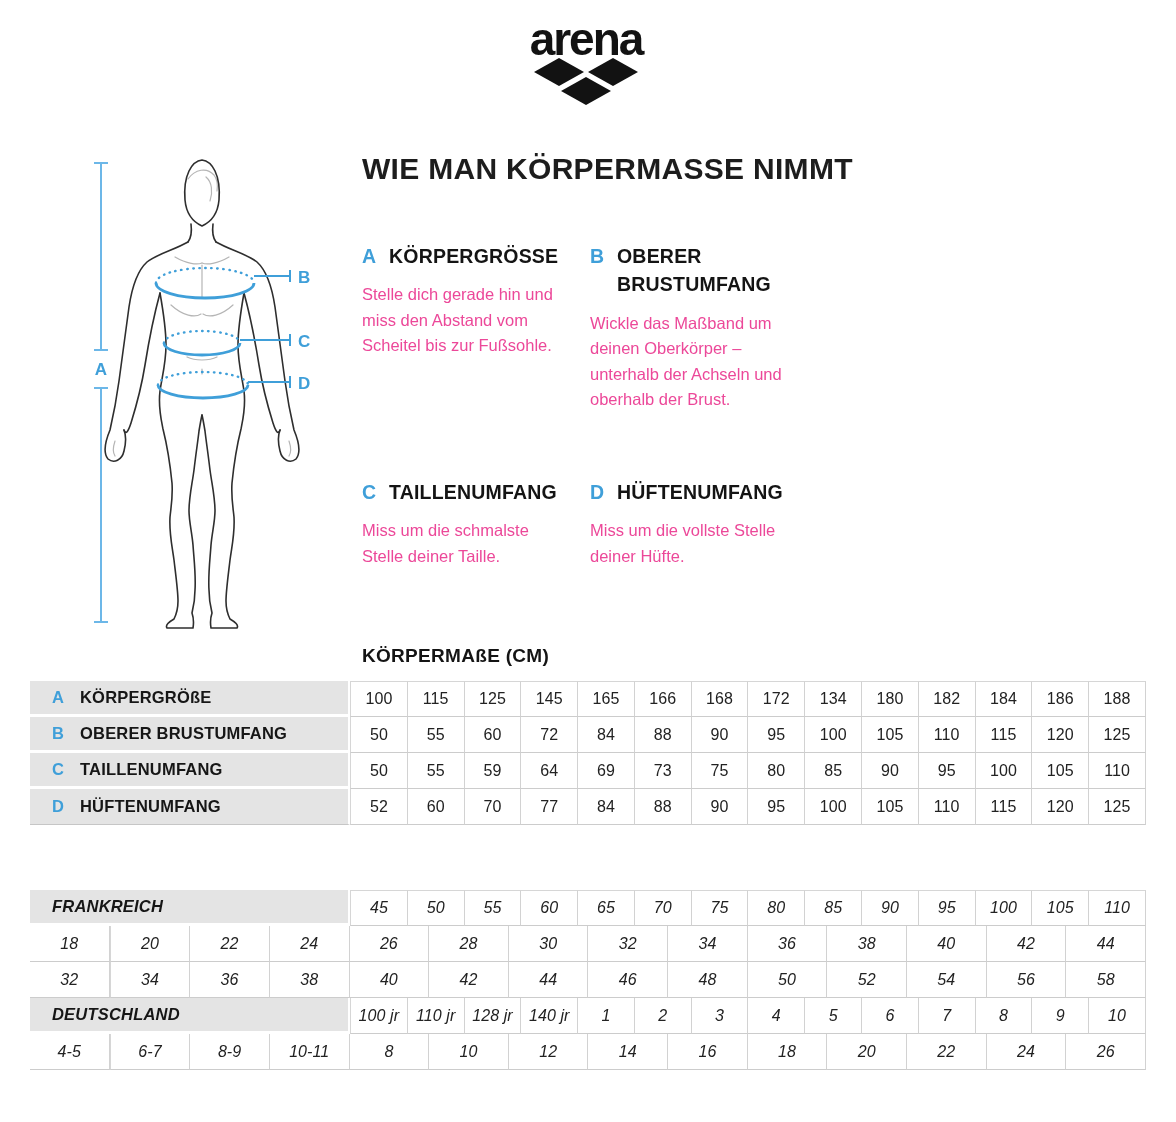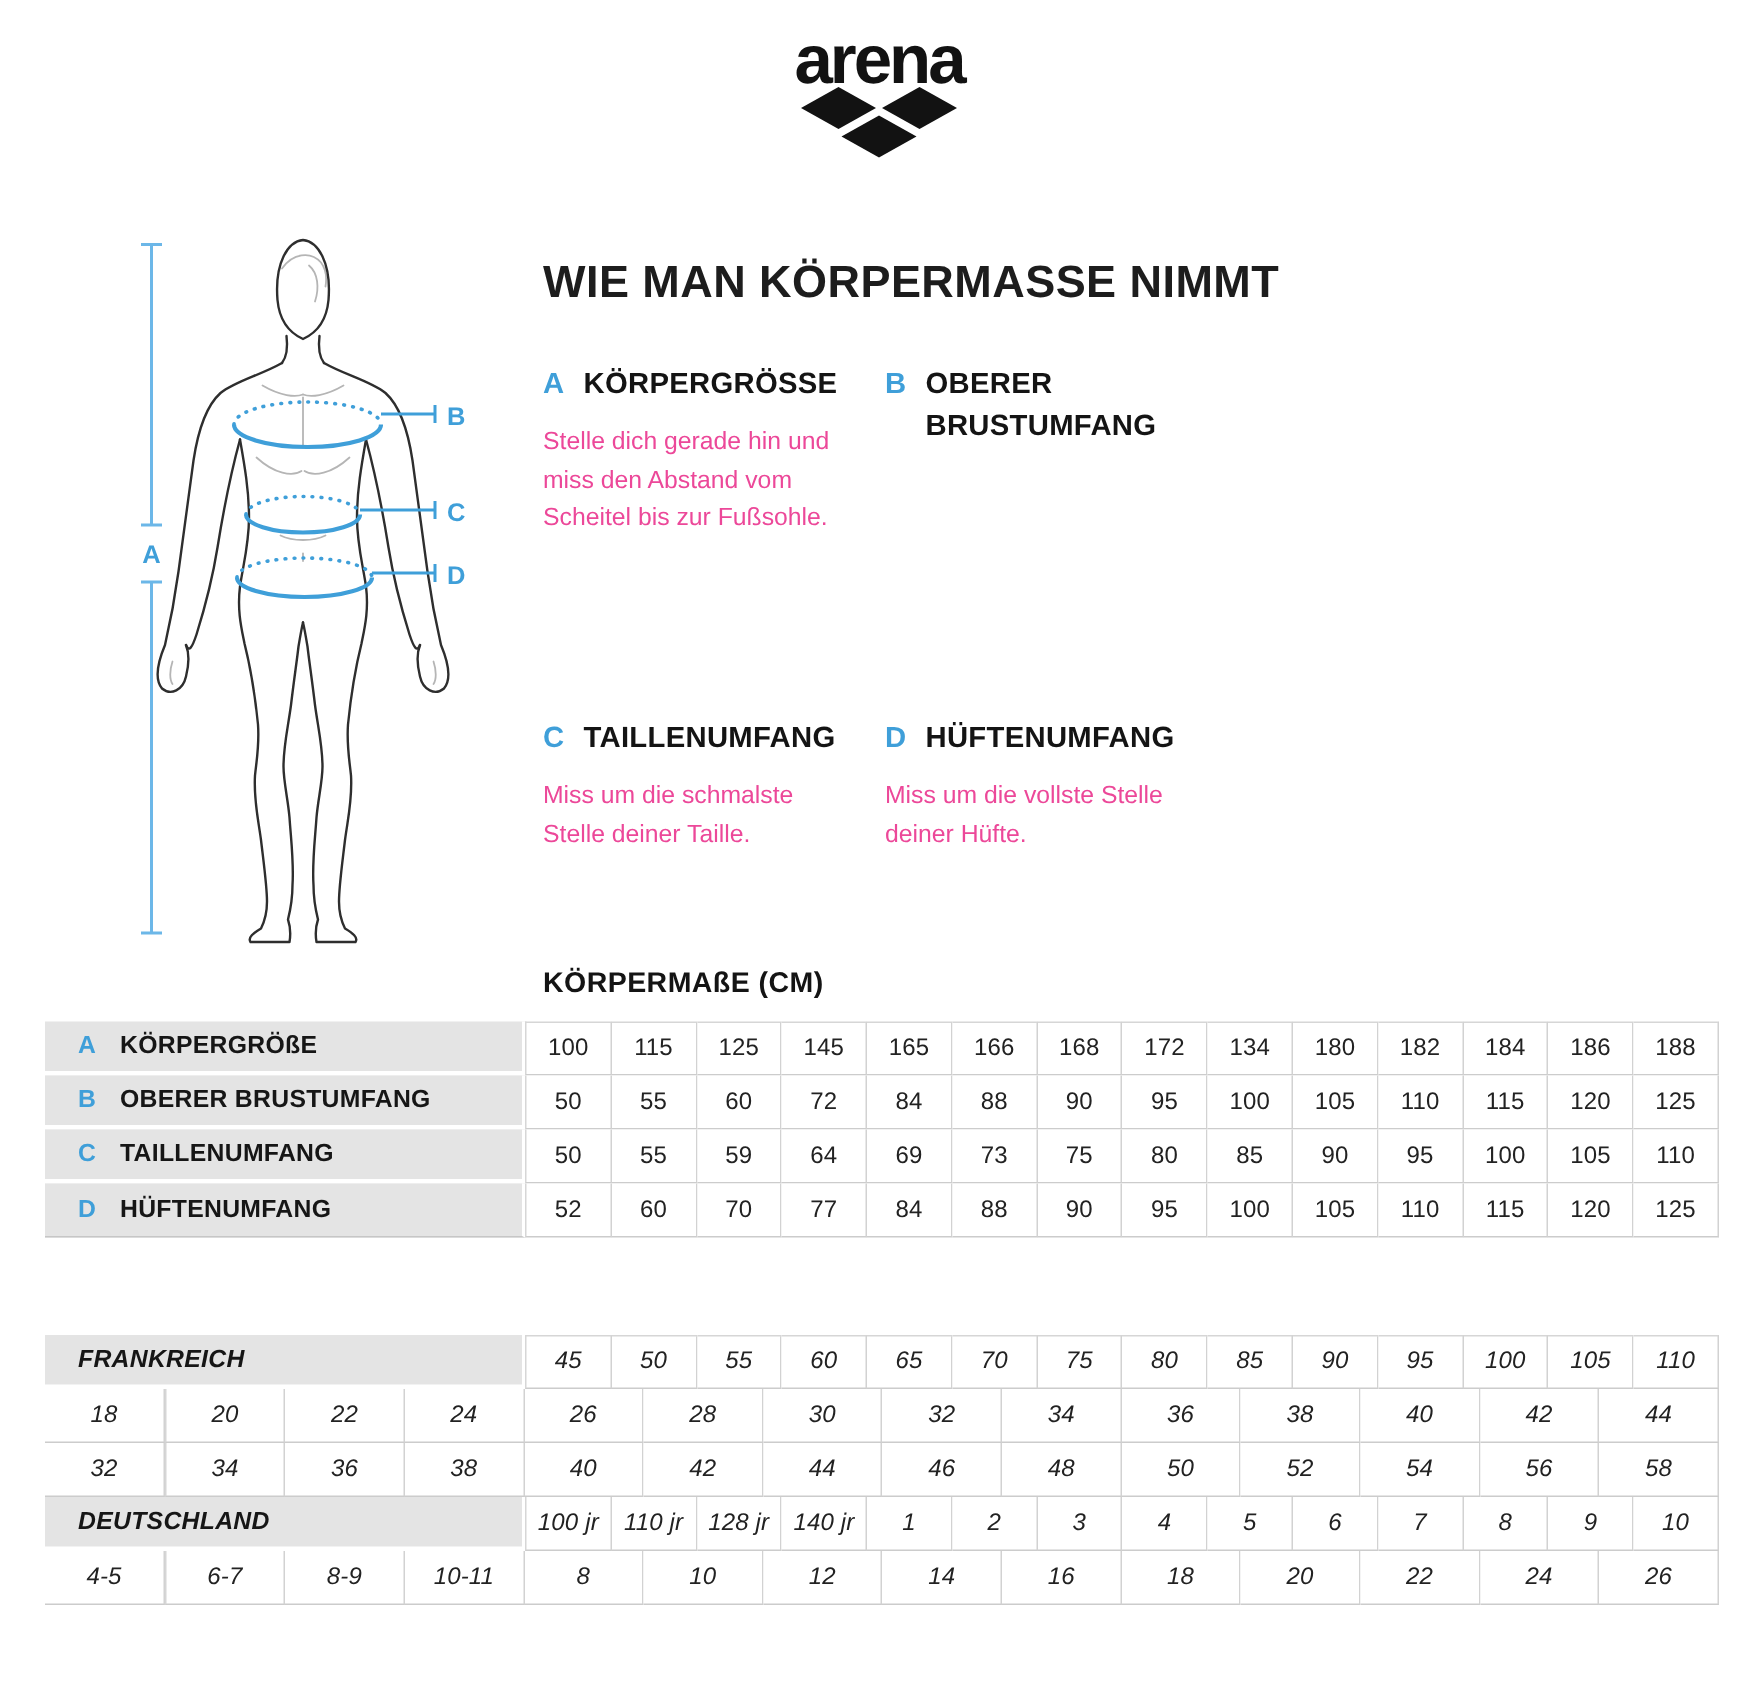--- a/index.html
+++ b/index.html
@@ -6,21 +6,21 @@
   html,body { background:#ffffff; }
   body { font-family:"Liberation Sans", sans-serif; color:#1f1f1f; }
   .page { position:relative; width:1176px; height:1122px; background:#fff; overflow:hidden; }
 
   
   .logo { position:absolute; top:16px; left:0; width:1172px; text-align:center; }
   .logo-word { font-size:46px; font-weight:bold; letter-spacing:-2px; color:#121212; line-height:1; }
   .logo-mark { display:block; margin:-4px auto 0; }
 
   
-  .headline { position:absolute; left:362px; top:172px; font-size:30px; font-weight:bold;
+  .headline { position:absolute; left:362px; top:152px; font-size:30px; font-weight:bold;
               letter-spacing:0.3px; color:#1d1d1d; }
 
   
   .section { position:absolute; }
   .sec-a { left:362px; top:242px; width:200px; }
   .sec-b { left:590px; top:242px; width:215px; }
   .sec-c { left:362px; top:478px; width:195px; }
   .sec-d { left:590px; top:478px; width:210px; }
   .sec-head { display:flex; align-items:flex-start; font-size:19.5px; font-weight:bold;
               letter-spacing:0.2px; line-height:1.45; color:#141414; }
@@ -135,20 +135,21 @@
       <span>KÖRPERGRÖSSE</span>
     </div>
     <div class="sec-body">Stelle dich gerade hin und miss den Abstand vom Scheitel bis zur Fußsohle.</div>
   </div>
 
   <div class="section sec-b">
     <div class="sec-head">
       <span class="sec-letter">B</span>
       <span style="width:150px;">OBERER BRUSTUMFANG</span>
     </div>
+    <div class="sec-body">Wickle das Maßband um deinen Oberkörper – unterhalb der Achseln und oberhalb der Brust.</div>
   </div>
 
   <div class="section sec-c">
     <div class="sec-head">
       <span class="sec-letter">C</span>
       <span>TAILLENUMFANG</span>
     </div>
     <div class="sec-body">Miss um die schmalste Stelle deiner Taille.</div>
   </div>
 

